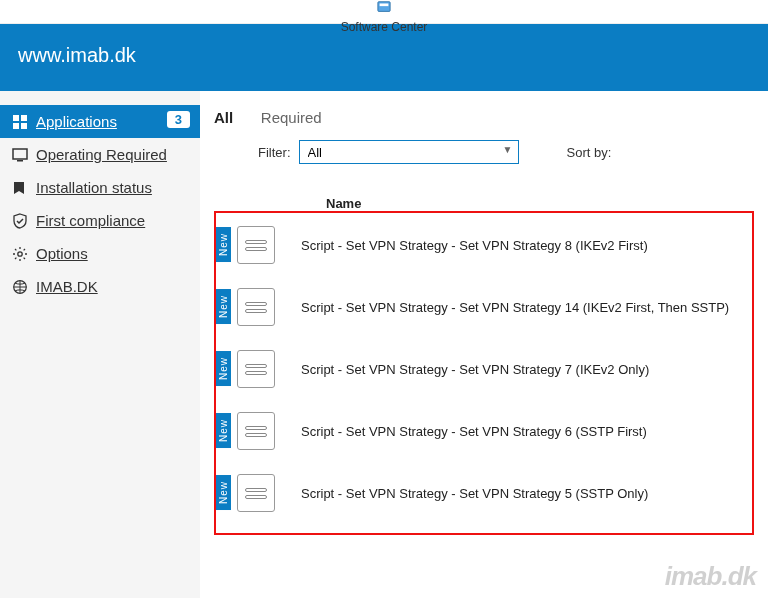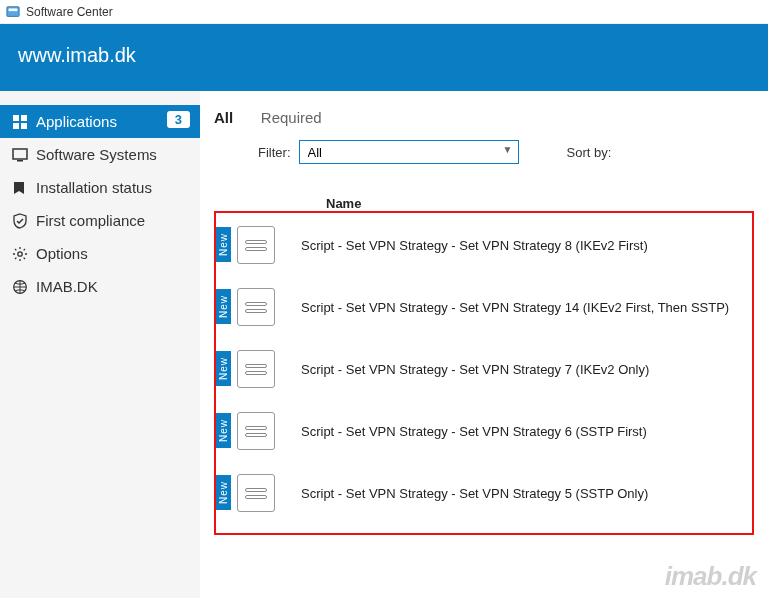--- a/index.html
+++ b/index.html
@@ -15,20 +15,21 @@
     position: relative;
   }
   .titlebar {
     height: 24px;
     display: flex;
     align-items: center;
     padding: 0 6px;
     background: #fff;
     border-bottom: 1px solid #eee;
     gap: 6px;
+    flex-direction: column;
   }
   .titlebar .tb-icon { width: 14px; height: 14px; }
   .titlebar .tb-text { font-size: 12px; color: #333; }
   .banner {
     background: #0b7dc3;
     color: #fff;
     padding: 20px 18px 24px 18px;
     font-size: 20px;
     font-weight: 300;
   }
@@ -40,20 +41,21 @@
   }
   .side-item {
     display: flex;
     align-items: center;
     gap: 8px;
     padding: 8px 12px;
     font-size: 15px;
     color: #333;
     cursor: pointer;
     position: relative;
+    text-decoration: underline;
   }
   .side-item .icon { width: 16px; height: 16px; flex: 0 0 16px; display:flex;align-items:center;justify-content:center;}
   .side-item.active {
     background: #0b7dc3;
     color: #fff;
   }
   .side-badge {
     position: absolute;
     right: 10px;
     top: 6px;
@@ -196,21 +198,21 @@
     </div>
 
 
     <div class="side-item">
       <span class="icon">
         <svg viewBox="0 0 16 16">
             <rect x="1" y="2" width="14" height="10" fill="none" stroke="#333" stroke-width="1.5"></rect>
             <rect x="5" y="13" width="6" height="1.5" fill="#333"></rect>
           </svg>
       </span>
-      <span>Software Systems</span>
+      <span>Operating Required</span>
     </div>
 
     <div class="side-item">
       <span class="icon">
         <svg viewBox="0 0 16 16">
             <path d="M2 2v12l5-3 5 3V2z" fill="#333"></path>
           </svg>
       </span>
       <span>Installation status</span>
     </div>

